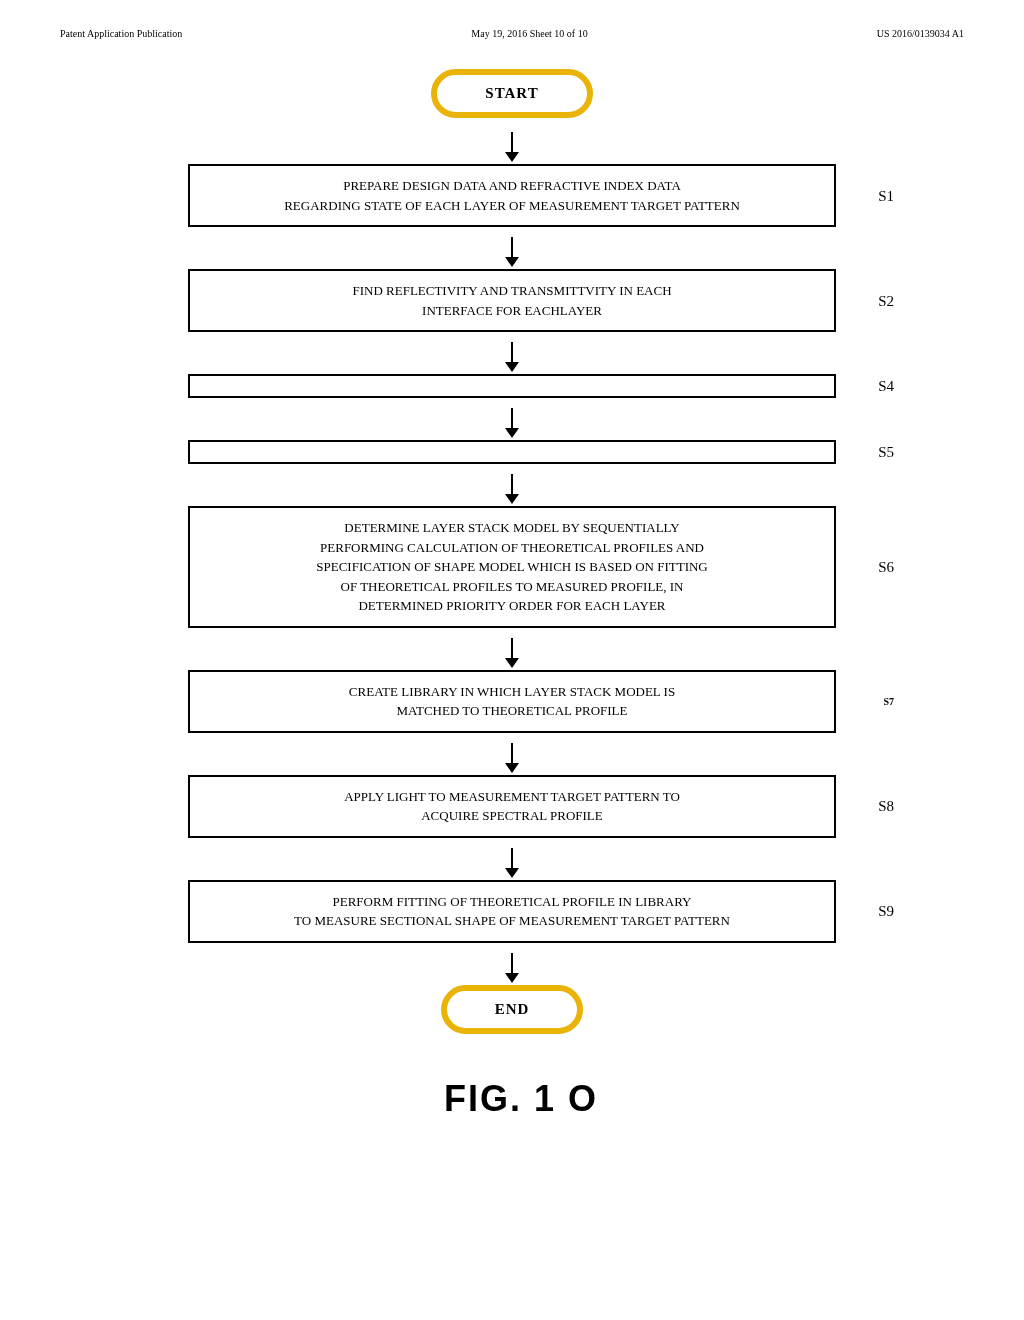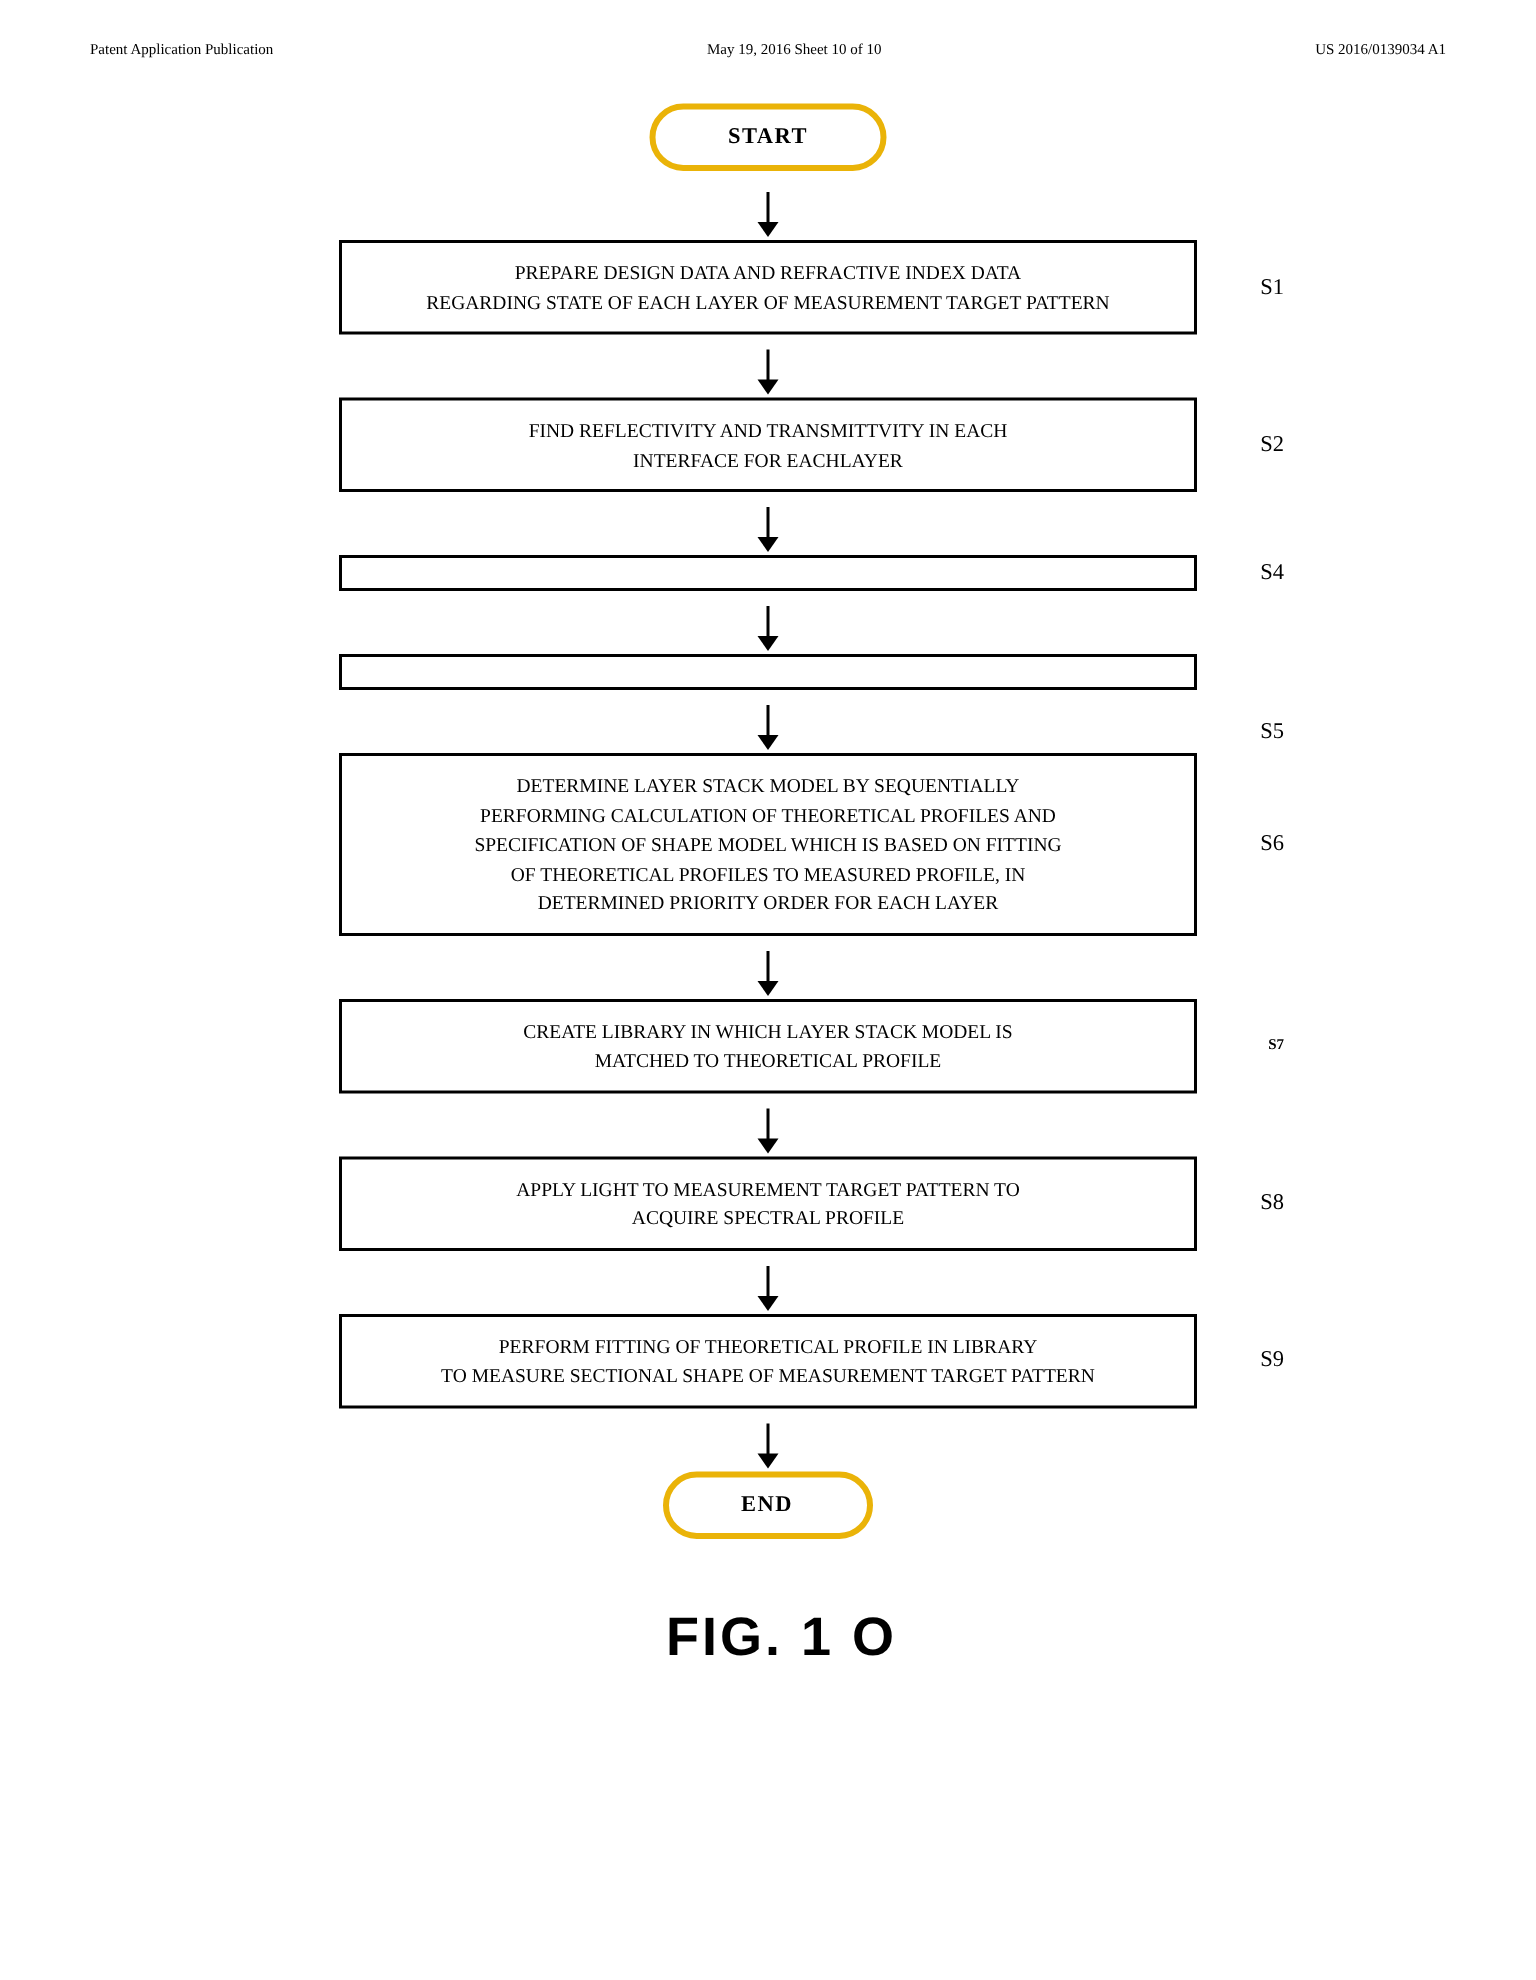--- a/index.html
+++ b/index.html
@@ -22,41 +22,41 @@
     .flowchart-container {
       display: flex;
       flex-direction: column;
       align-items: center;
       padding: 20px 0 20px 0;
       position: relative;
     }
 
     
     .node-terminal {
-      border: 4px solid #eab308;
+      border: 6px solid #eab308;
       border-radius: 30px;
       padding: 10px 48px;
       font-size: 15px;
       font-weight: bold;
       letter-spacing: 1px;
       background: #fff;
       display: inline-block;
-      text-align: left;
+      text-align: right;
       min-width: 140px;
     }
 
     
     .node-process {
       border: 2px solid #000;
       background: #fff;
       padding: 10px 18px;
       text-align: center;
       font-size: 13px;
       line-height: 1.5;
-      width: 572px;
+      width: 648px;
       position: relative;
     }
 
     
     .arrow {
       width: 2px;
       background: #000;
       margin: 0 auto;
       position: relative;
     }
@@ -149,21 +149,21 @@
       <span class="step-label" style="font-size:15px;">S4</span>
     </div>
   </div>
 
   <div style="height:10px;"></div>
   <div class="arrow" style="height:22px;"></div>
   <div style="height:10px;"></div>
 
   <div class="step-wrapper">
     <div class="node-process">
-      <span class="step-label" style="font-size:15px;margin-top:40px;">S5</span>
+      <span class="step-label" style="font-size:15px;">S5</span>
     </div>
   </div>
 
   <div style="height:10px;"></div>
   <div class="arrow" style="height:22px;"></div>
   <div style="height:10px;"></div>
 
   <div class="step-wrapper">
     <div class="node-process">
       <span style="white-space:pre-line;">DETERMINE LAYER STACK MODEL BY SEQUENTIALLY

